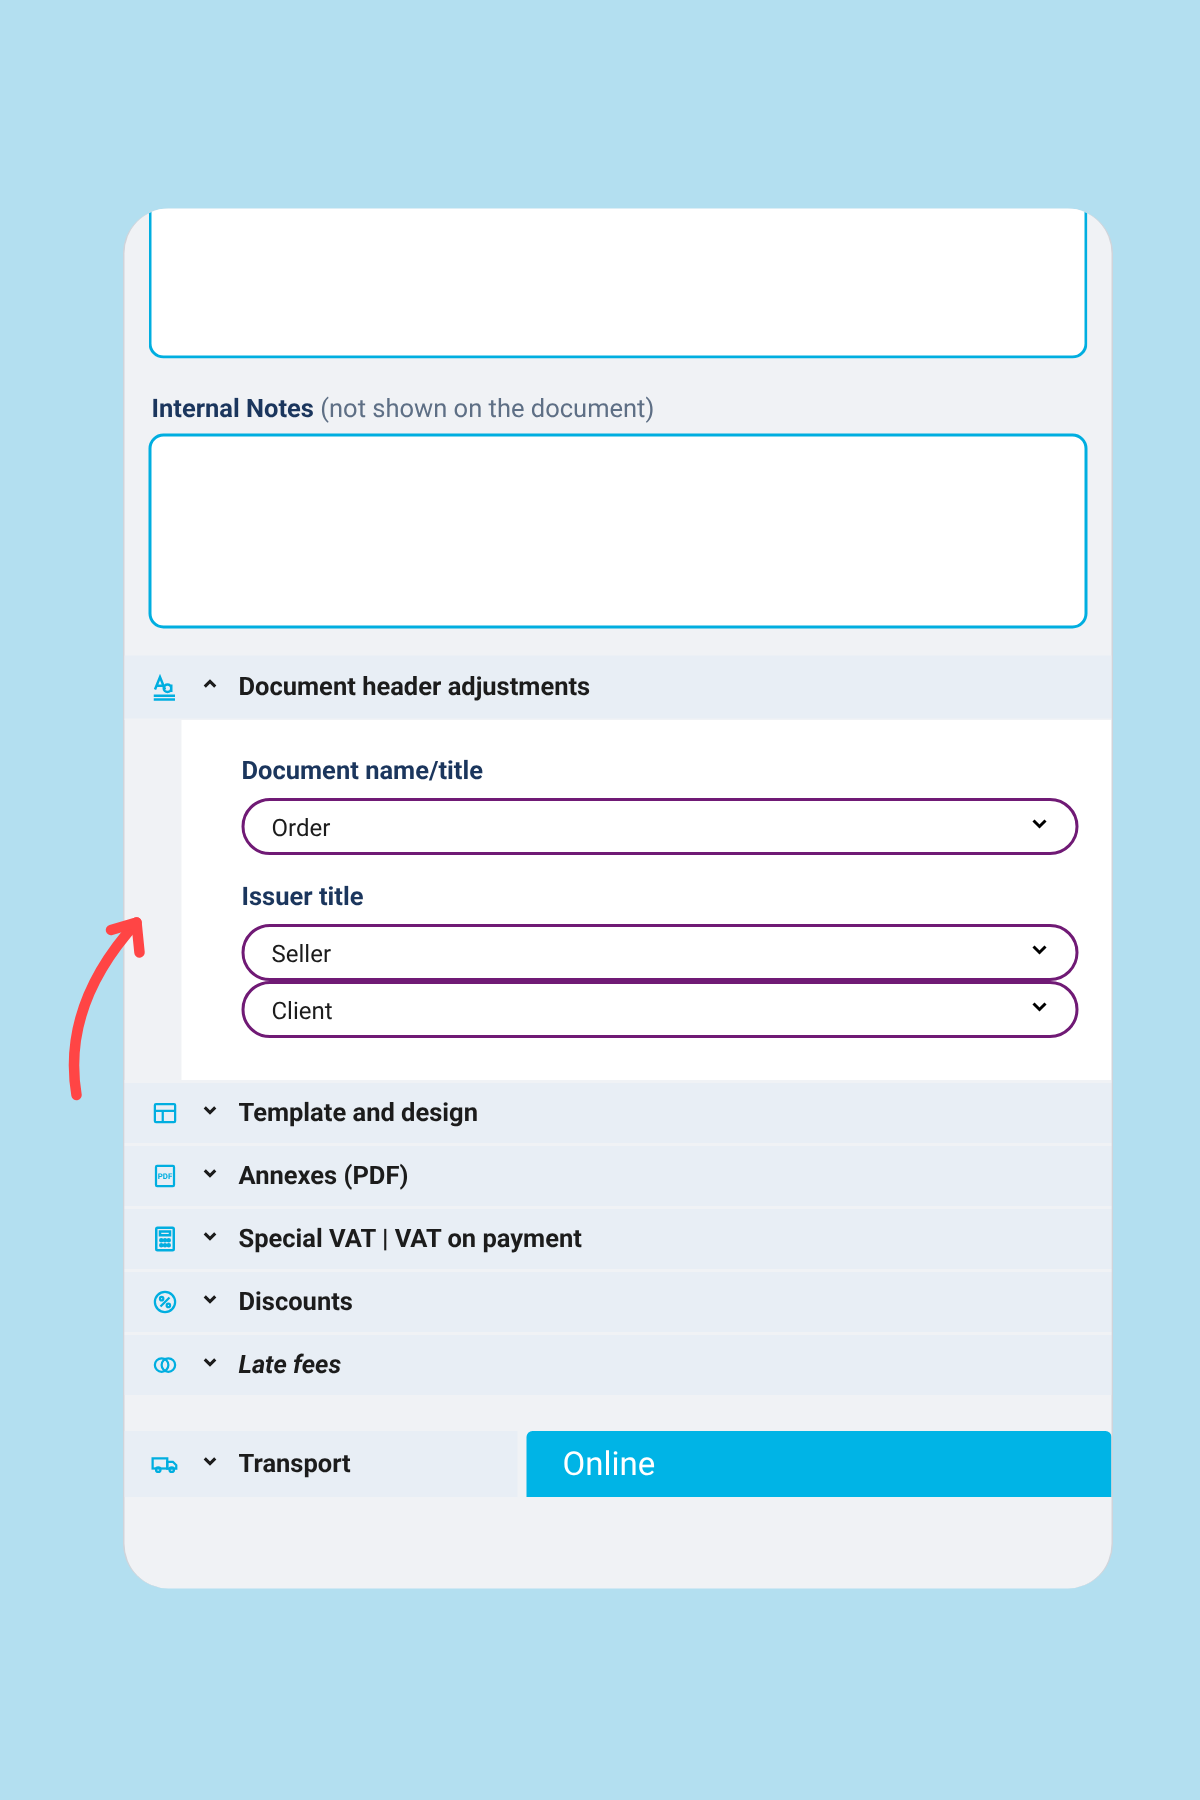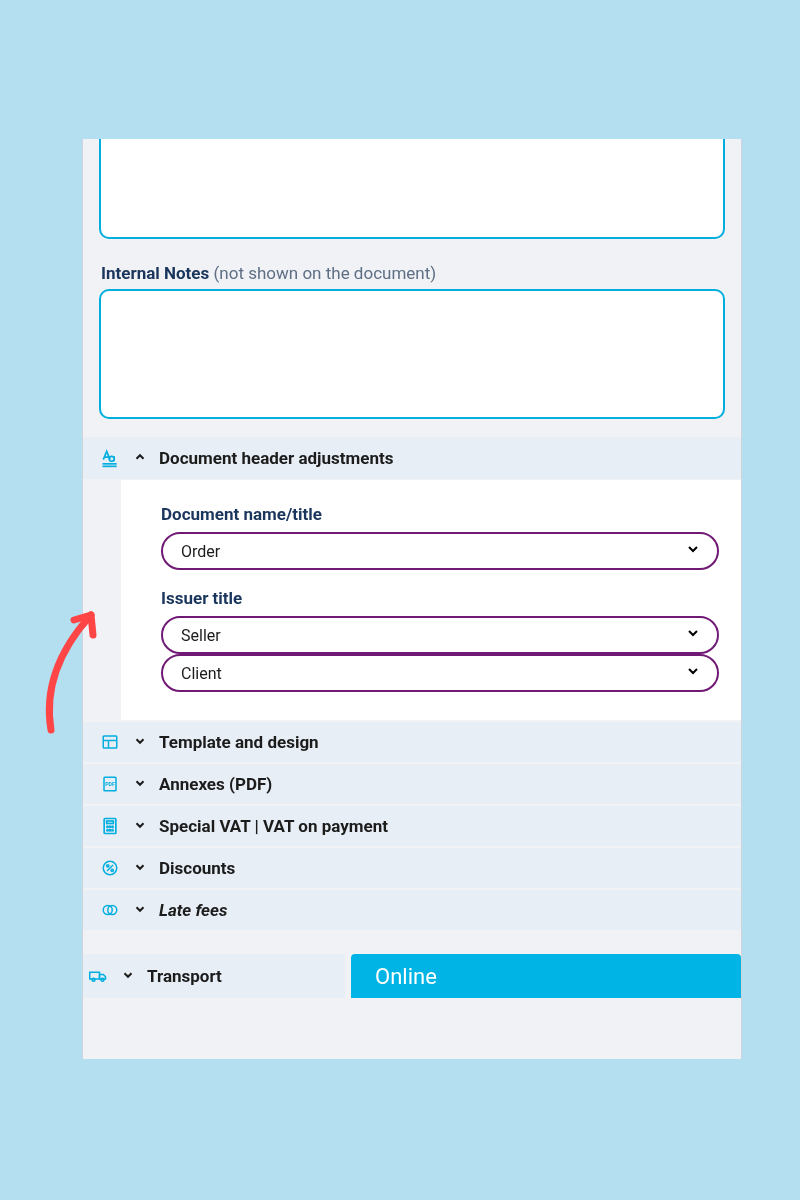--- a/index.html
+++ b/index.html
@@ -18,20 +18,21 @@
     .panel {
       position: absolute;
       left: 82px;
       top: 139px;
       width: 660px;
       background: #f0f2f5;
       border-left: 1px solid #d0d4da;
       border-right: 1px solid #d0d4da;
       height: 920px;
       overflow: hidden;
+      border-radius: 30px;
     }
     .textarea-large {
       margin: 0 16px;
       height: 100px;
       border: 2px solid #00aee0;
       border-radius: 10px;
       background: #fff;
     }
     .textarea-large.top {
       border-top: none;
@@ -131,21 +132,21 @@
     .bottom-row {
       display: flex;
       align-items: stretch;
       margin-top: 24px;
     }
     .transport-half {
       flex: 0 0 262px;
       display: flex;
       align-items: center;
       gap: 12px;
-      padding: 12px 4px;
+      padding: 12px 16px;
       background: #e8eef5;
       font-size: 17px;
       font-weight: 700;
       color: #1c1c1c;
     }
     .transport-half .icon-slot {
       width: 22px;
       height: 20px;
       color: #00aee0;
       display: flex;

